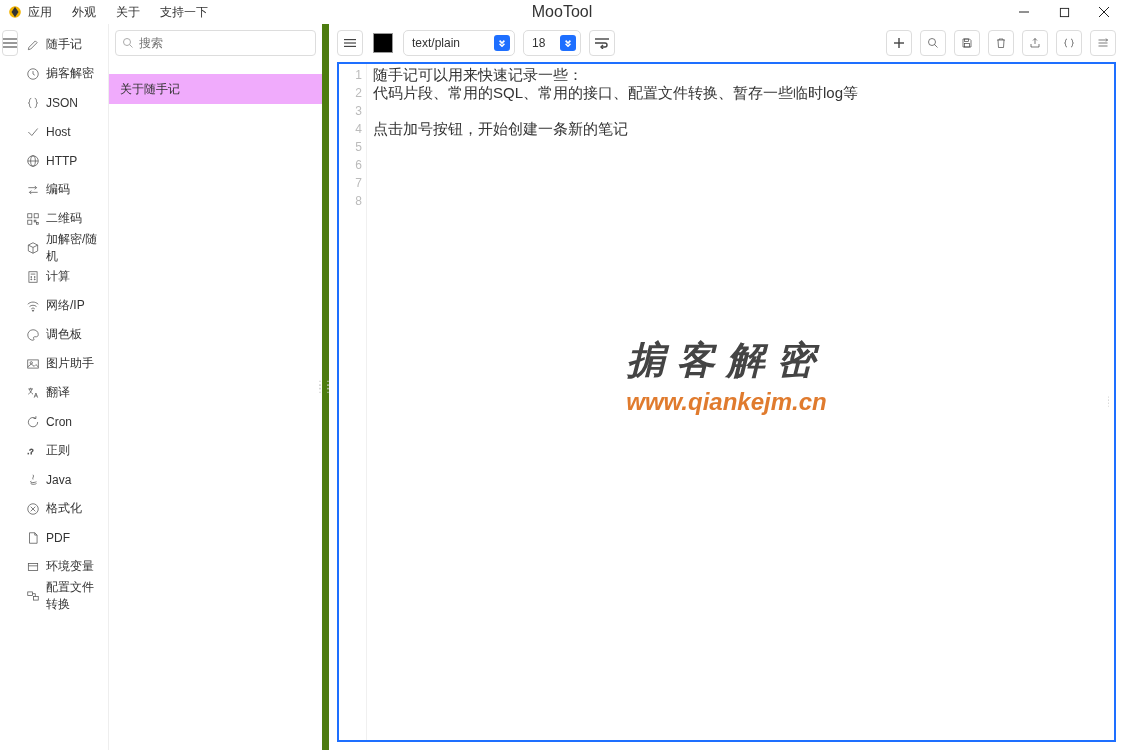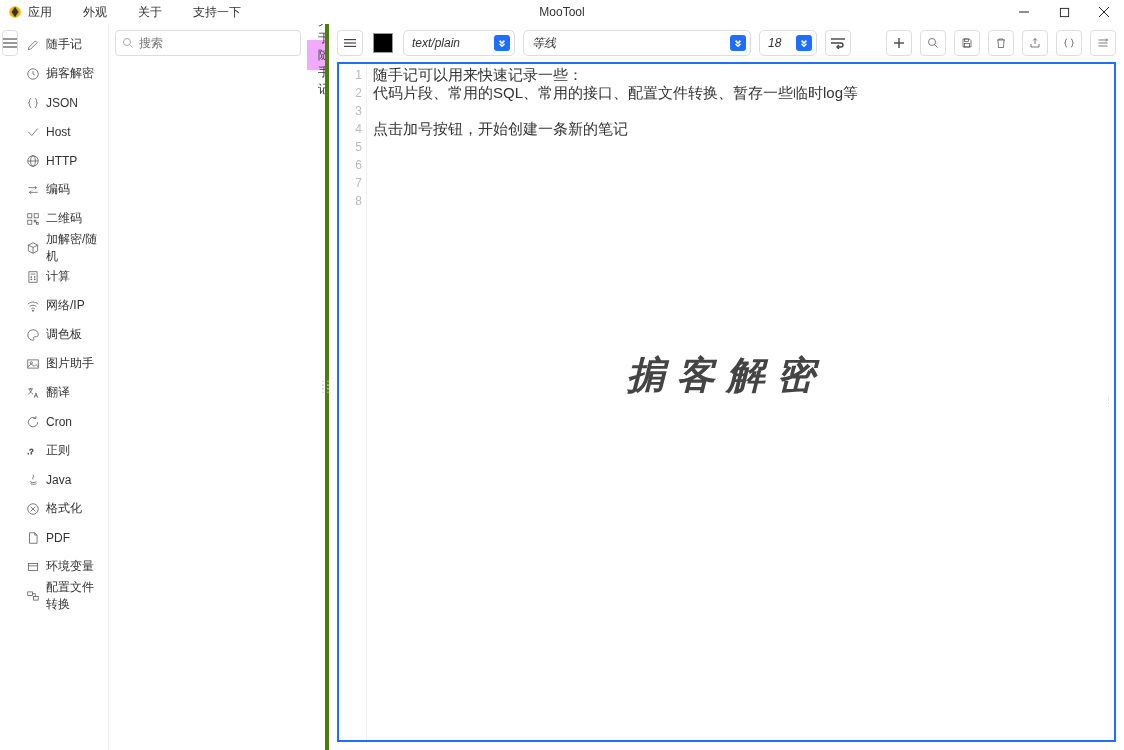--- a/index.html
+++ b/index.html
@@ -1,48 +1,48 @@
 <!DOCTYPE html>
 <html><head>
 <meta charset="utf-8">
 <style>
 * { margin: 0; padding: 0; box-sizing: border-box; font-family: "Microsoft YaHei", sans-serif; }
 body { width: 1124px; height: 750px; background: #fff; overflow: hidden; display: flex; flex-direction: column; font-size: 13px; color: #333; }
 
 .titlebar { height: 24px; display: flex; align-items: center; background: #fff; position: relative; }
 .logo { width: 14px; height: 14px; margin: 0 6px 0 8px; display: flex; align-items: center; justify-content: center; }
-.menu { display: flex; gap: 31px; font-size: 12px; }
+.menu { display: flex; gap: 20px; font-size: 12px; }
 .menu-item { cursor: pointer; }
-.title { position: absolute; left: 50%; transform: translateX(-50%); font-size: 12px; color: #333; }
+.title { position: absolute; left: 50%; transform: translateX(-50%); font-size: 16px; color: #333; }
 .winctl { margin-left: auto; display: flex; }
 .winbtn { width: 40px; height: 24px; display: flex; align-items: center; justify-content: center; cursor: pointer; }
 .winbtn svg { stroke: #222; stroke-width: 1; fill: none; }
 
 .main { flex: 1; display: flex; min-height: 0; }
 
 .sidebar { width: 109px; border-right: 1px solid #eee; display: flex; padding: 6px 0; }
 .sb-top { height: 26px; border: 1px solid #ddd; border-radius: 4px; display: flex; align-items: center; justify-content: center; margin: 0 2px 6px 2px; cursor: pointer; }
 .sb-item { height: 29px; display: flex; align-items: center; gap: 6px; padding: 0 6px; cursor: pointer; font-size: 12px; color: #333; border-radius: 3px; }
 .sb-icon { width: 14px; height: 14px; display: flex; align-items: center; justify-content: center; flex-shrink: 0; }
 .sb-icon svg { stroke: #555; stroke-width: 1.3; fill: none; }
 
-.notespanel { width: 220px; border-right: 4px solid #4d7c0f; display: flex; flex-direction: row; position: relative; }
+.notespanel { width: 220px; border-right: 7px solid #4d7c0f; display: flex; flex-direction: column; position: relative; }
 .searchbox { margin: 6px 6px 2px 6px; height: 26px; border: 1px solid #ddd; border-radius: 4px; display: flex; align-items: center; padding: 0 6px; gap: 5px; }
 .searchbox input { border: none; outline: none; flex: 1; font-size: 12px; color: #999; background: transparent; }
 .notelist { flex: 1; overflow: auto; padding-top:16px; }
 .noteitem { height: 30px; display: flex; align-items: center; padding: 0 11px; font-size: 12px; cursor: pointer; }
 .noteitem.active { background: #f0abfc; }
 .dragdots { position:absolute; right:-3px; top:50%; transform:translateY(-50%); color:#c8c8c8; font-size:10px; line-height:4px; }
 
 .editor { flex: 1; display: flex; flex-direction: column; min-width: 0; position: relative; }
 .toolbar { height: 38px; display: flex; align-items: center; padding: 0 8px; gap: 8px; }
 .tbtn { width: 26px; height: 26px; border: 1px solid #ddd; border-radius: 4px; display: flex; align-items: center; justify-content: center; cursor: pointer; background: #fff; }
 .tbtn svg { stroke: #444; stroke-width: 1.4; fill: none; }
 .colorswatch { width: 20px; height: 20px; background: #000; border: 1px solid #999; margin-left: 2px; margin-right:2px; }
-.sel { position: relative; border: 1px solid #ddd; border-radius: 5px; height: 26px; display: flex; align-items: center; padding: 0 24px 0 8px; font-size: 12px; cursor: pointer; background: #fff; font-style: italic; }
+.sel { position: relative; border: 1px solid #ddd; border-radius: 5px; height: 26px; display: flex; align-items: center; padding: 0 24px 0 8px; font-size: 12px; cursor: pointer; background: #fff; }
 .sel .chev { position: absolute; right: 4px; width: 16px; height: 16px; background: #1e6fff; border-radius: 3px; display: flex; align-items: center; justify-content: center; }
 .sel .chev svg { stroke: #fff; stroke-width: 2; fill: none; width: 8px; height: 8px; }
 .sel-type { width: 112px; }
 .sel-font { flex: 0 0 228px; }
 .sel-size { width: 58px; align-items: center; }
 .tbtn-group { margin-left: auto; display: flex; gap: 8px; }
 
 .editorbody { flex: 1; border: 2px solid #1e6fff; margin: 0 8px 8px 8px; display: flex; position: relative; overflow: hidden; background:#fff;}
 .gutter { width: 28px; background: #fff; border-right: 1px solid #f0f0f0; padding-top: 2px; text-align: right; }
 .gutter div { height: 18px; font-size: 12px; color: #bbb; padding-right: 4px; line-height:18px;}
@@ -321,29 +321,20 @@
       <div class="tbtn">
           <svg width="12" height="10" viewBox="0 0 14 10">
             <line x1="0" y1="1" x2="14" y2="1"></line>
             <line x1="0" y1="5" x2="14" y2="5"></line>
             <line x1="0" y1="9" x2="14" y2="9"></line>
           </svg>
         </div>
       <div class="colorswatch"></div>
       <div class="sel sel-type">
         <span>text/plain</span>
-        <div class="chev">
-            <svg viewBox="0 0 10 10">
-              <polyline points="2,2 5,5 8,2"></polyline>
-              <polyline points="2,6 5,9 8,6"></polyline>
-            </svg>
-          </div>
-      </div>
-      <div class="sel sel-font">
-        <span>等线</span>
         <div class="chev">
             <svg viewBox="0 0 10 10">
               <polyline points="2,2 5,5 8,2"></polyline>
               <polyline points="2,6 5,9 8,6"></polyline>
             </svg>
           </div>
       </div>
       <div class="sel sel-size">
         <span>18</span>
         <div class="chev">
@@ -426,17 +417,18 @@
       <div class="content" id="content">随手记可以用来快速记录一些：
 代码片段、常用的SQL、常用的接口、配置文件转换、暂存一些临时log等
 
 点击加号按钮，开始创建一条新的笔记
 
 
 
 </div>
       <div class="watermark">
         <div class="wm1">掮客解密</div>
+        <div class="wm2">www.qiankejm.cn</div>
       </div>
       <div class="scrollind">⋮<br>⋮</div>
     </div>
   </div>
 </div>
 
 </body></html>

